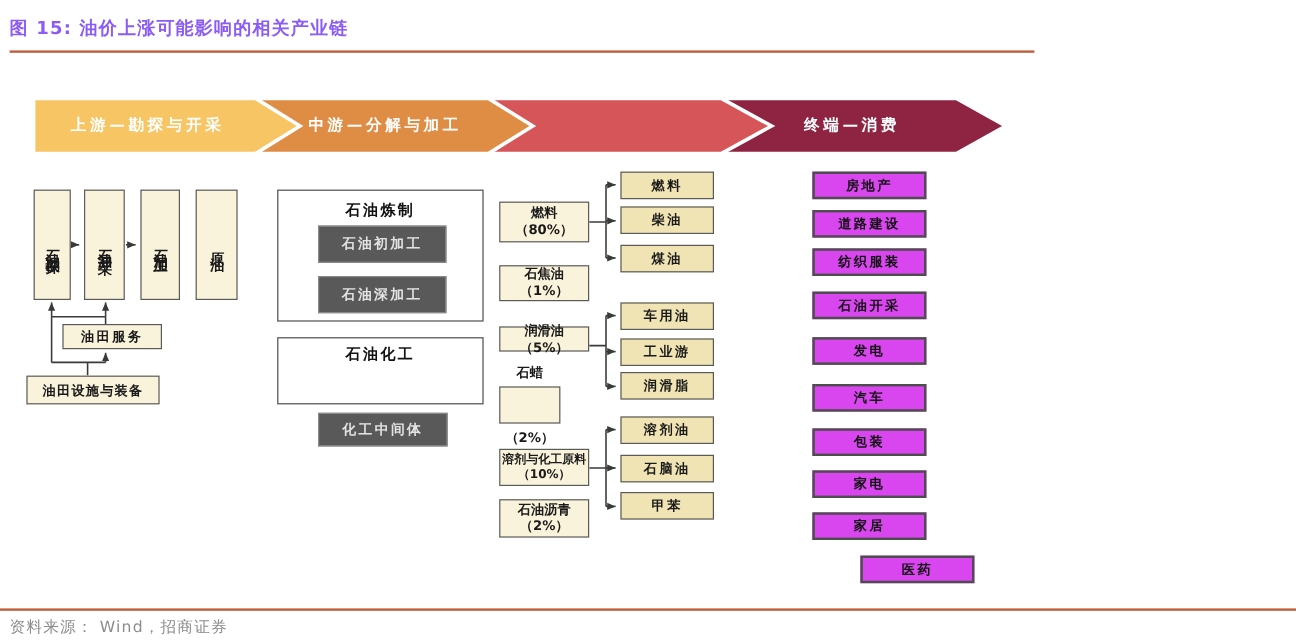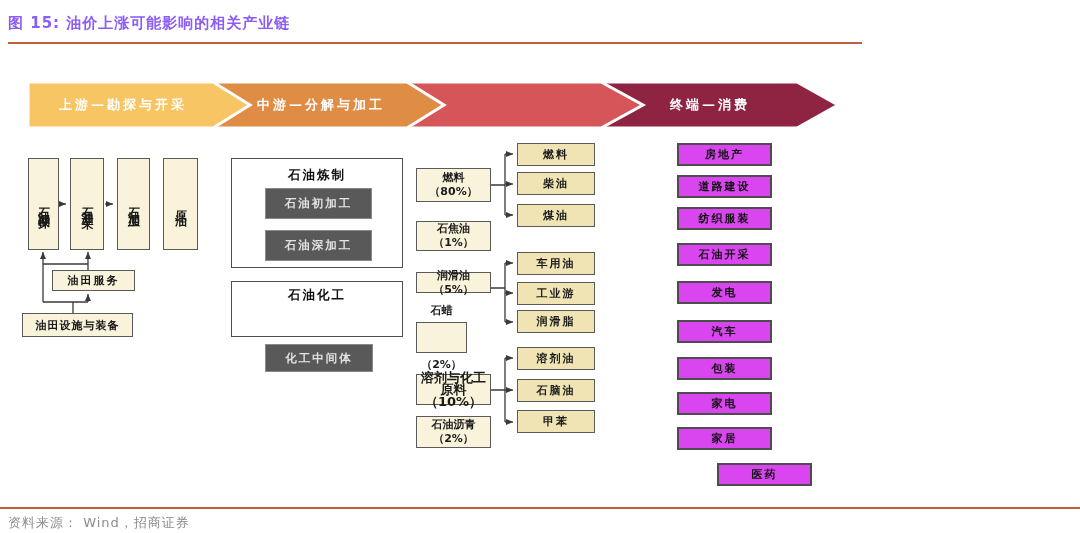--- a/index.html
+++ b/index.html
@@ -21,21 +21,21 @@
     text-align:center;font-weight:600;color:#1a1a1a;}
   .cream{background:#faf3dc;border:1.5px solid #5a5a5a;font-size:11px;}
   .vbox{writing-mode:vertical-rl;text-orientation:upright;letter-spacing:3px;font-size:12px;}
   .tan{background:#f0e4b4;border:1.5px solid #5a5a5a;font-size:11px;letter-spacing:2px;}
   .whitebox{background:#fff;border:1.5px solid #4d4d4d;}
   .darkbox{background:#595959;border:1px solid #8a8a8a;color:#e3e3e3;font-size:11.5px;letter-spacing:2px;}
   .graybox{background:#d946ef;border:2px solid #4d4d4d;font-size:11px;letter-spacing:2px;color:#111;}
   .group-title{position:absolute;width:100%;text-align:center;font-size:12.5px;font-weight:bold;
     color:#111;letter-spacing:2px;}
   .twoline{flex-direction:column;line-height:14px;}
-  .small-text{font-size:13px;line-height:12px;letter-spacing:0;}
+  .small-text{font-size:10px;line-height:12px;letter-spacing:0;}
   svg{position:absolute;left:0;top:0;}
 </style>
 </head>
 <body>
 
 <div class="canvas">
 
   <div class="abs fig-title">图 15:  油价上涨可能影响的相关产业链</div>
   <div class="abs title-rule"></div>
 

